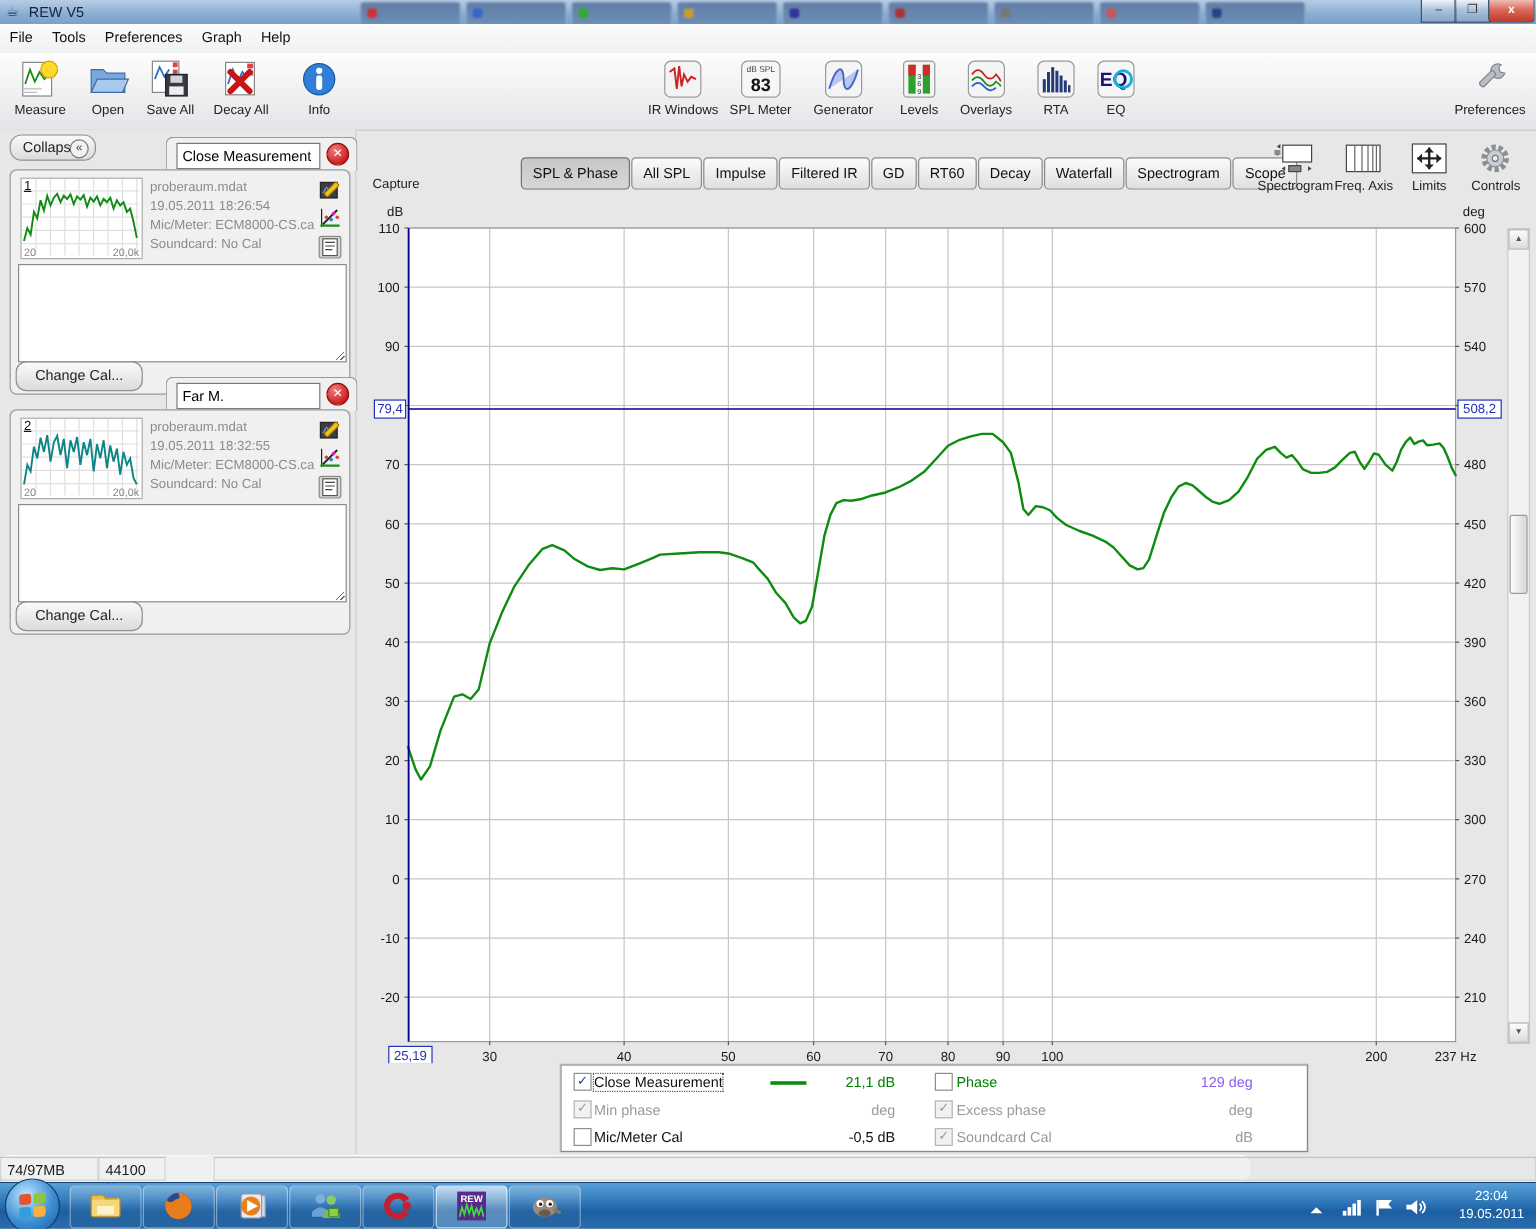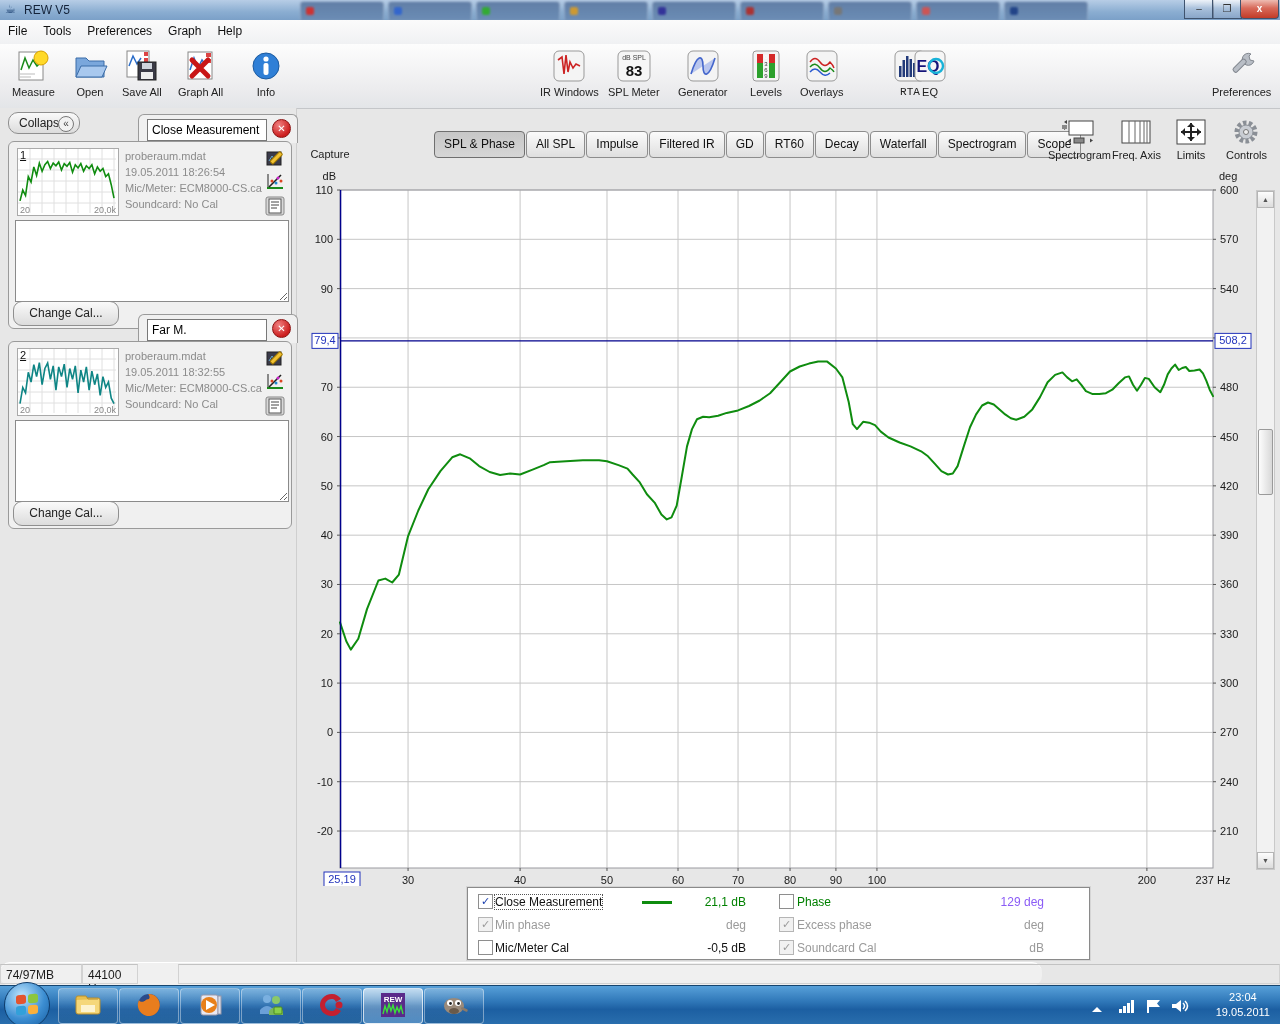--- a/index.html
+++ b/index.html
@@ -181,21 +181,21 @@
         <span class="tlabel">Save All</span>
       </div>
       <div class="tool" style="left: 178px;">
         <span class="ticon"><svg width="36" height="36">
             <rect x="5" y="4" width="24" height="27" fill="#fff" stroke="#888"></rect>
             <rect x="23" y="5" width="5" height="4" fill="#d44"></rect>
             <rect x="23" y="11" width="5" height="4" fill="#d44"></rect>
             <polyline points="7,22 11,10 15,20 19,12 22,16" stroke="#2a6cc8" fill="none" stroke-width="1.5"></polyline>
             <path d="M9 12 L25 28 M25 12 L9 28" stroke="#c81616" stroke-width="5" stroke-linecap="round"></path>
           </svg></span>
-        <span class="tlabel">Graph All</span>
+        <span class="tlabel">Decay All</span>
       </div>
       <div class="tool" style="left: 248px;">
         <span class="ticon"><svg width="36" height="36">
             <circle cx="18" cy="18" r="13" fill="#2f7fd6" stroke="#1a5aa0"></circle>
             <circle cx="18" cy="11" r="2.6" fill="#fff"></circle>
             <rect x="15.5" y="15" width="5" height="12" rx="2" fill="#fff"></rect>
           </svg></span>
         <span class="tlabel">Info</span>
       </div>
       <div class="tool" style="left: 540px;">
@@ -236,21 +236,21 @@
       </div>
       <div class="tool" style="left: 800px;">
         <span class="ticon"><svg width="36" height="36">
             <rect x="3" y="3" width="30" height="30" rx="5" fill="#f4f4f4" stroke="#999"></rect>
             <path d="M6 14 q5 -7 10 0 t10 0 q3 3 4 6" stroke="#c22" fill="none" stroke-width="1.4"></path>
             <path d="M6 19 q5 -6 10 1 t10 0 q3 2 4 4" stroke="#1a8a1a" fill="none" stroke-width="1.4"></path>
             <path d="M6 24 q5 -6 10 0 t10 1" stroke="#2a5ad0" fill="none" stroke-width="1.4"></path>
           </svg></span>
         <span class="tlabel">Overlays</span>
       </div>
-      <div class="tool" style="left: 892px; font-family: Liberation Mono, monospace;">
+      <div class="tool" style="left: 862px;">
         <span class="ticon"><svg width="36" height="36">
             <rect x="3" y="3" width="30" height="30" rx="5" fill="#f4f4f4" stroke="#999"></rect>
             <g fill="#223a7a">
               <rect x="7" y="18" width="2.5" height="11"></rect>
               <rect x="10.5" y="12" width="2.5" height="17"></rect>
               <rect x="14" y="8" width="2.5" height="21"></rect>
               <rect x="17.5" y="11" width="2.5" height="18"></rect>
               <rect x="21" y="15" width="2.5" height="14"></rect>
               <rect x="24.5" y="19" width="2.5" height="10"></rect>
               <rect x="28" y="23" width="2" height="6"></rect>

